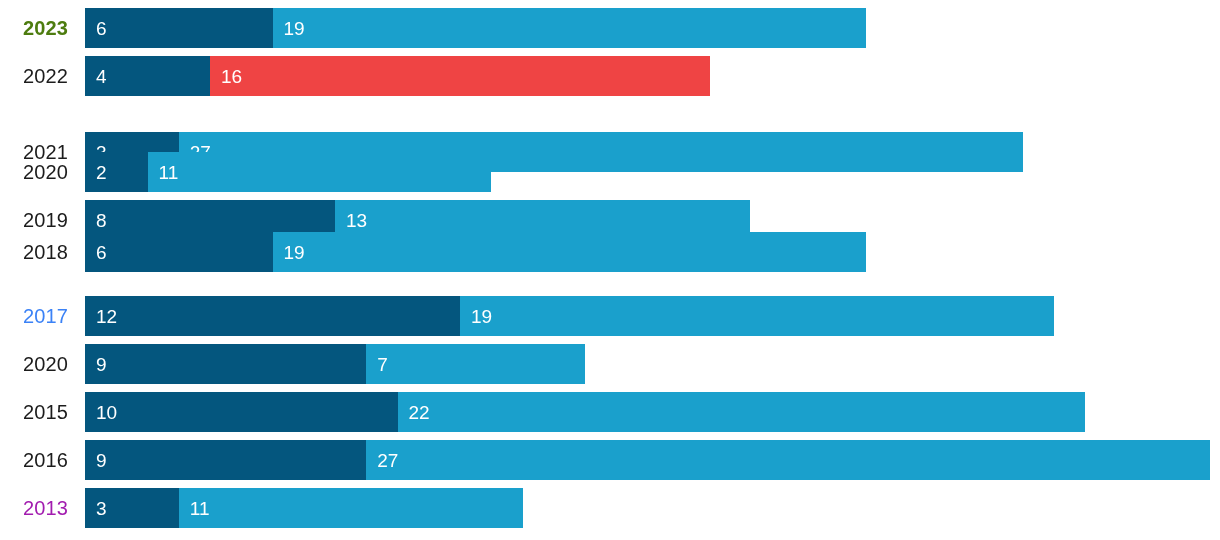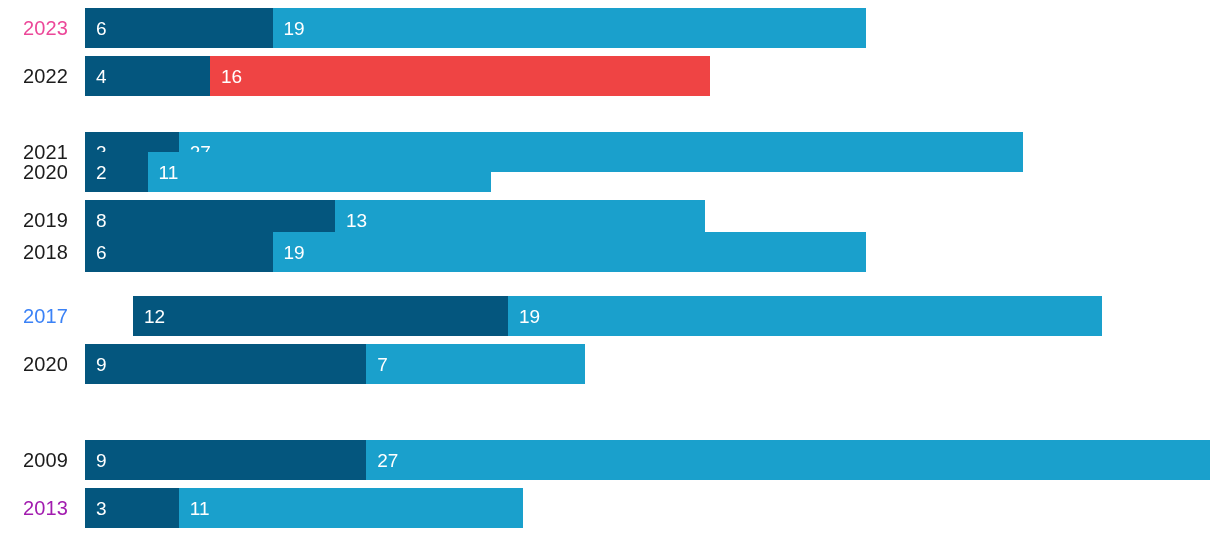--- a/index.html
+++ b/index.html
@@ -70,21 +70,21 @@
     padding-left: 11px;
     white-space: nowrap;
     font-family: "Liberation Sans", sans-serif;
   }
 </style>
 </head>
 <body>
 
 <div id="chart-root">
     <div class="bar-row" style="top: 8px;">
-      <div class="year-label" style="color: #ec4899;">2023</div>
+      <div class="year-label" style="color: #4d7c0f; font-weight: bold;">2023</div>
       <div class="bars-wrap" style="left: 85px;">
         <div class="seg seg-primary" style="width: 187.5px; background: rgb(4, 86, 126);">
           <span class="seg-label">6</span>
         </div>
         <div class="seg seg-secondary" style="width: 593.75px; background: rgb(26, 160, 204);">
           <span class="seg-label">19</span>
         </div>
       </div>
     </div>
     <div class="bar-row" style="top: 56px;">
@@ -119,60 +119,71 @@
           <span class="seg-label">11</span>
         </div>
       </div>
     </div>
     <div class="bar-row" style="top: 200px;">
       <div class="year-label" style="color: rgb(28, 28, 28);">2019</div>
       <div class="bars-wrap" style="left: 85px;">
         <div class="seg seg-primary" style="width: 250px; background: rgb(4, 86, 126);">
           <span class="seg-label">8</span>
         </div>
-        <div class="seg seg-secondary" style="width: 370px; background: rgb(26, 160, 204);">
+        <div class="seg seg-secondary" style="width: 415px; background: rgb(26, 160, 204);">
           <span class="seg-label">13</span>
         </div>
       </div>
     </div>
     <div class="bar-row" style="top: 232px;">
       <div class="year-label" style="color: rgb(28, 28, 28);">2018</div>
       <div class="bars-wrap" style="left: 85px;">
         <div class="seg seg-primary" style="width: 187.5px; background: rgb(4, 86, 126);">
           <span class="seg-label">6</span>
         </div>
         <div class="seg seg-secondary" style="width: 593.75px; background: rgb(26, 160, 204);">
           <span class="seg-label">19</span>
         </div>
       </div>
     </div>
     <div class="bar-row" style="top: 296px;">
       <div class="year-label" style="color: #3b82f6;">2017</div>
       <div class="bars-wrap" style="left: 85px;">
-        <div class="seg seg-primary" style="width: 375px; background: rgb(4, 86, 126); margin-left: 48px;">
+        <div class="seg seg-primary" style="width: 375px; background: rgb(4, 86, 126);">
           <span class="seg-label">12</span>
         </div>
         <div class="seg seg-secondary" style="width: 593.75px; background: rgb(26, 160, 204);">
           <span class="seg-label">19</span>
         </div>
       </div>
     </div>
     <div class="bar-row" style="top: 344px;">
       <div class="year-label" style="color: rgb(28, 28, 28);">2020</div>
       <div class="bars-wrap" style="left: 85px;">
         <div class="seg seg-primary" style="width: 281.25px; background: rgb(4, 86, 126);">
           <span class="seg-label">9</span>
         </div>
         <div class="seg seg-secondary" style="width: 218.75px; background: rgb(26, 160, 204);">
           <span class="seg-label">7</span>
         </div>
       </div>
     </div>
+    <div class="bar-row" style="top: 392px;">
+      <div class="year-label" style="color: rgb(28, 28, 28);">2015</div>
+      <div class="bars-wrap" style="left: 85px;">
+        <div class="seg seg-primary" style="width: 312.5px; background: rgb(4, 86, 126);">
+          <span class="seg-label">10</span>
+        </div>
+        <div class="seg seg-secondary" style="width: 687.5px; background: rgb(26, 160, 204);">
+          <span class="seg-label">22</span>
+        </div>
+      </div>
+    </div>
     <div class="bar-row" style="top: 440px;">
-      <div class="year-label" style="color: rgb(28, 28, 28);">2009</div>
+      <div class="year-label" style="color: rgb(28, 28, 28);">2016</div>
       <div class="bars-wrap" style="left: 85px;">
         <div class="seg seg-primary" style="width: 281.25px; background: rgb(4, 86, 126);">
           <span class="seg-label">9</span>
         </div>
         <div class="seg seg-secondary" style="width: 843.75px; background: rgb(26, 160, 204);">
           <span class="seg-label">27</span>
         </div>
       </div>
     </div>
     <div class="bar-row" style="top: 488px;">

